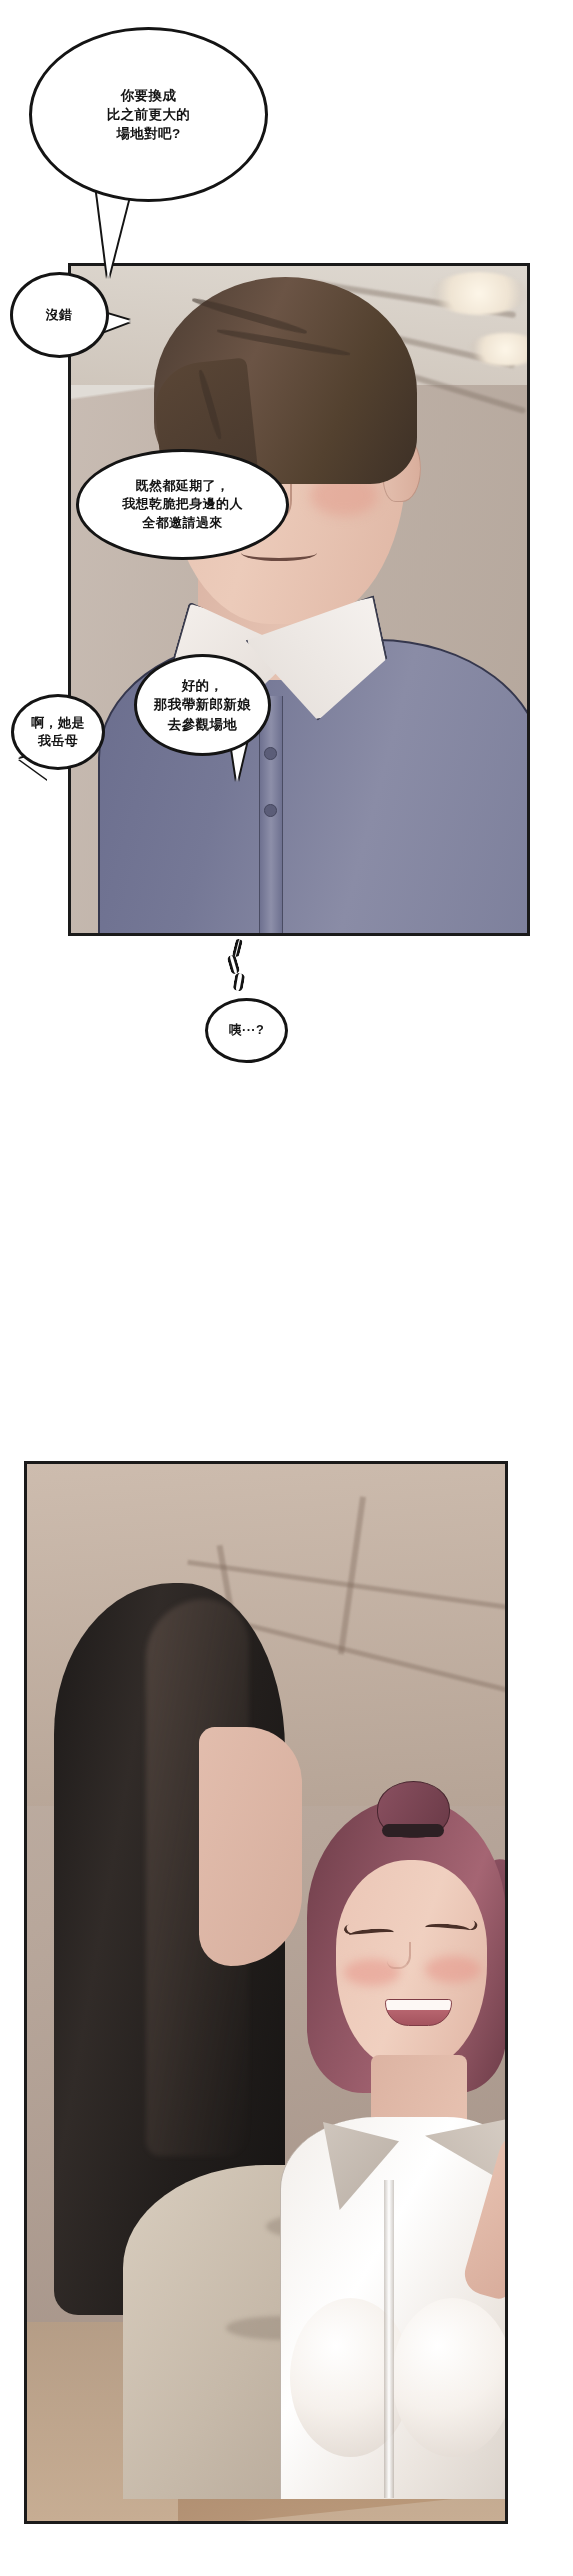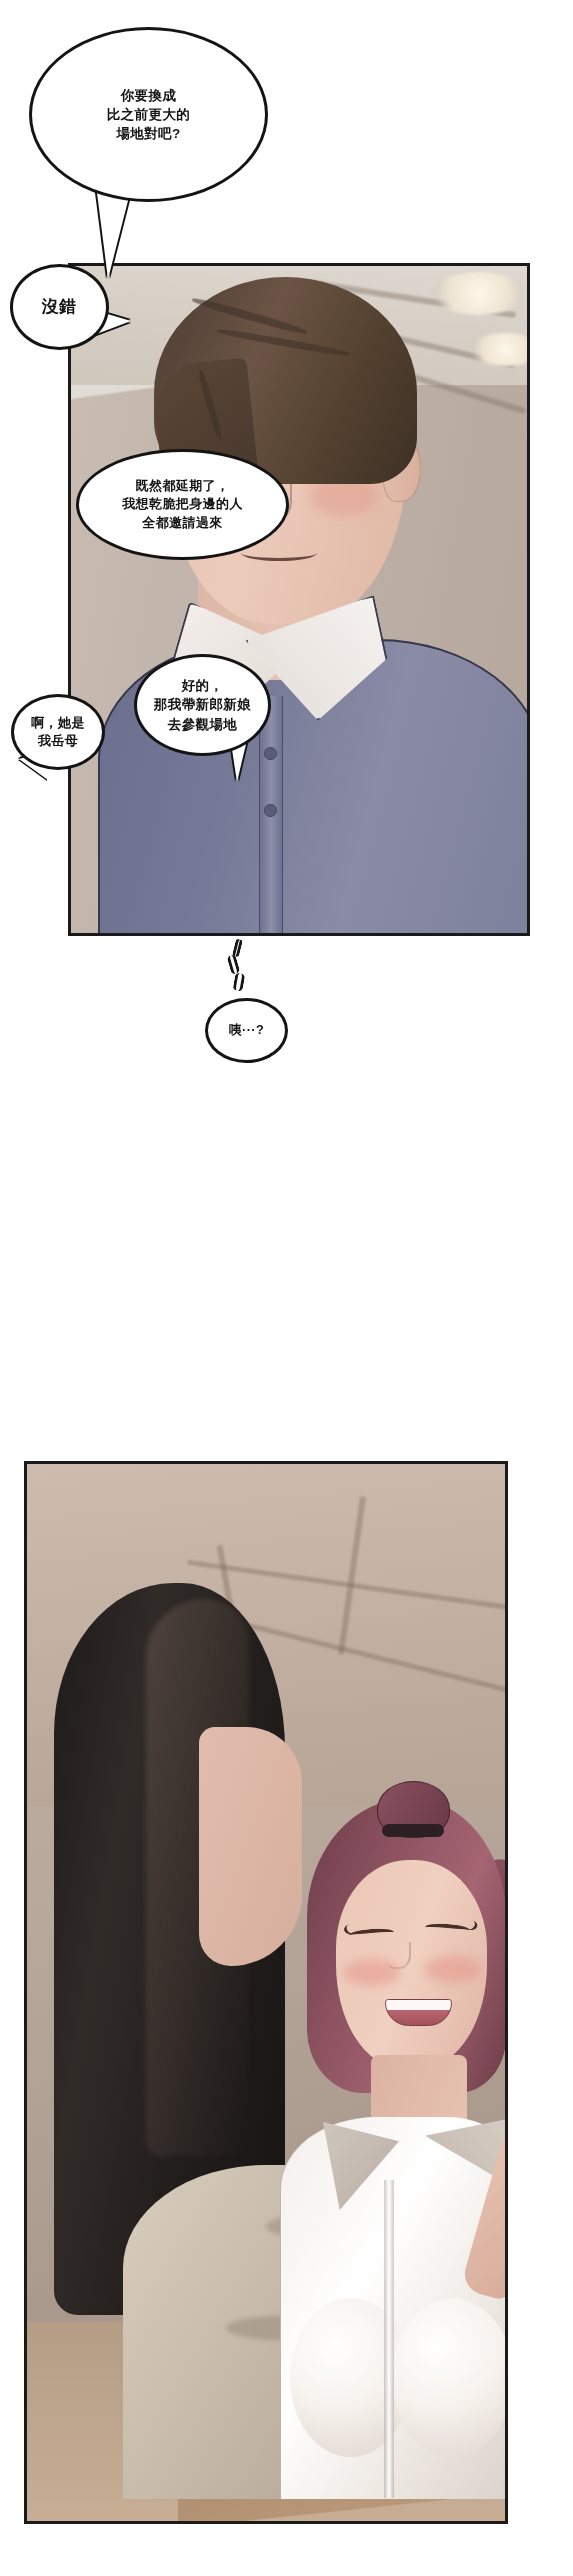--- a/index.html
+++ b/index.html
@@ -310,21 +310,21 @@
 
   #bubble-1 { left:29px;  top:27px;  width:239px; height:175px; font-size:13.5px; z-index:60;text-align:center;}
   #tail-1 {
     left:96px; top:185px; z-index:59;
     border-left:12.7px solid transparent;
     border-right:24px solid transparent;
     border-top:94px solid #ffffff;
     filter:drop-shadow(2px 0.8px 0 #141414) drop-shadow(-2px 0 0 #141414);
   }
 
-  #bubble-2 { left:9.6px; top:264px; width:99px; height:86px; font-size:17px; z-index:60;}
+  #bubble-2 { left:9.6px; top:272px; width:99px; height:86px; font-size:13px; z-index:60;}
   #tail-2 {
     left:94px; top:310px; z-index:59;
     border-top:11px solid transparent;
     border-bottom:14.3px solid transparent;
     border-left:37px solid #ffffff;
     filter:drop-shadow(0.8px 2px 0 #141414) drop-shadow(0 -2px 0 #141414);
   }
 
   #bubble-3 { left:76px; top:449px; width:213px; height:111px; font-size:13px; z-index:60;}
 

